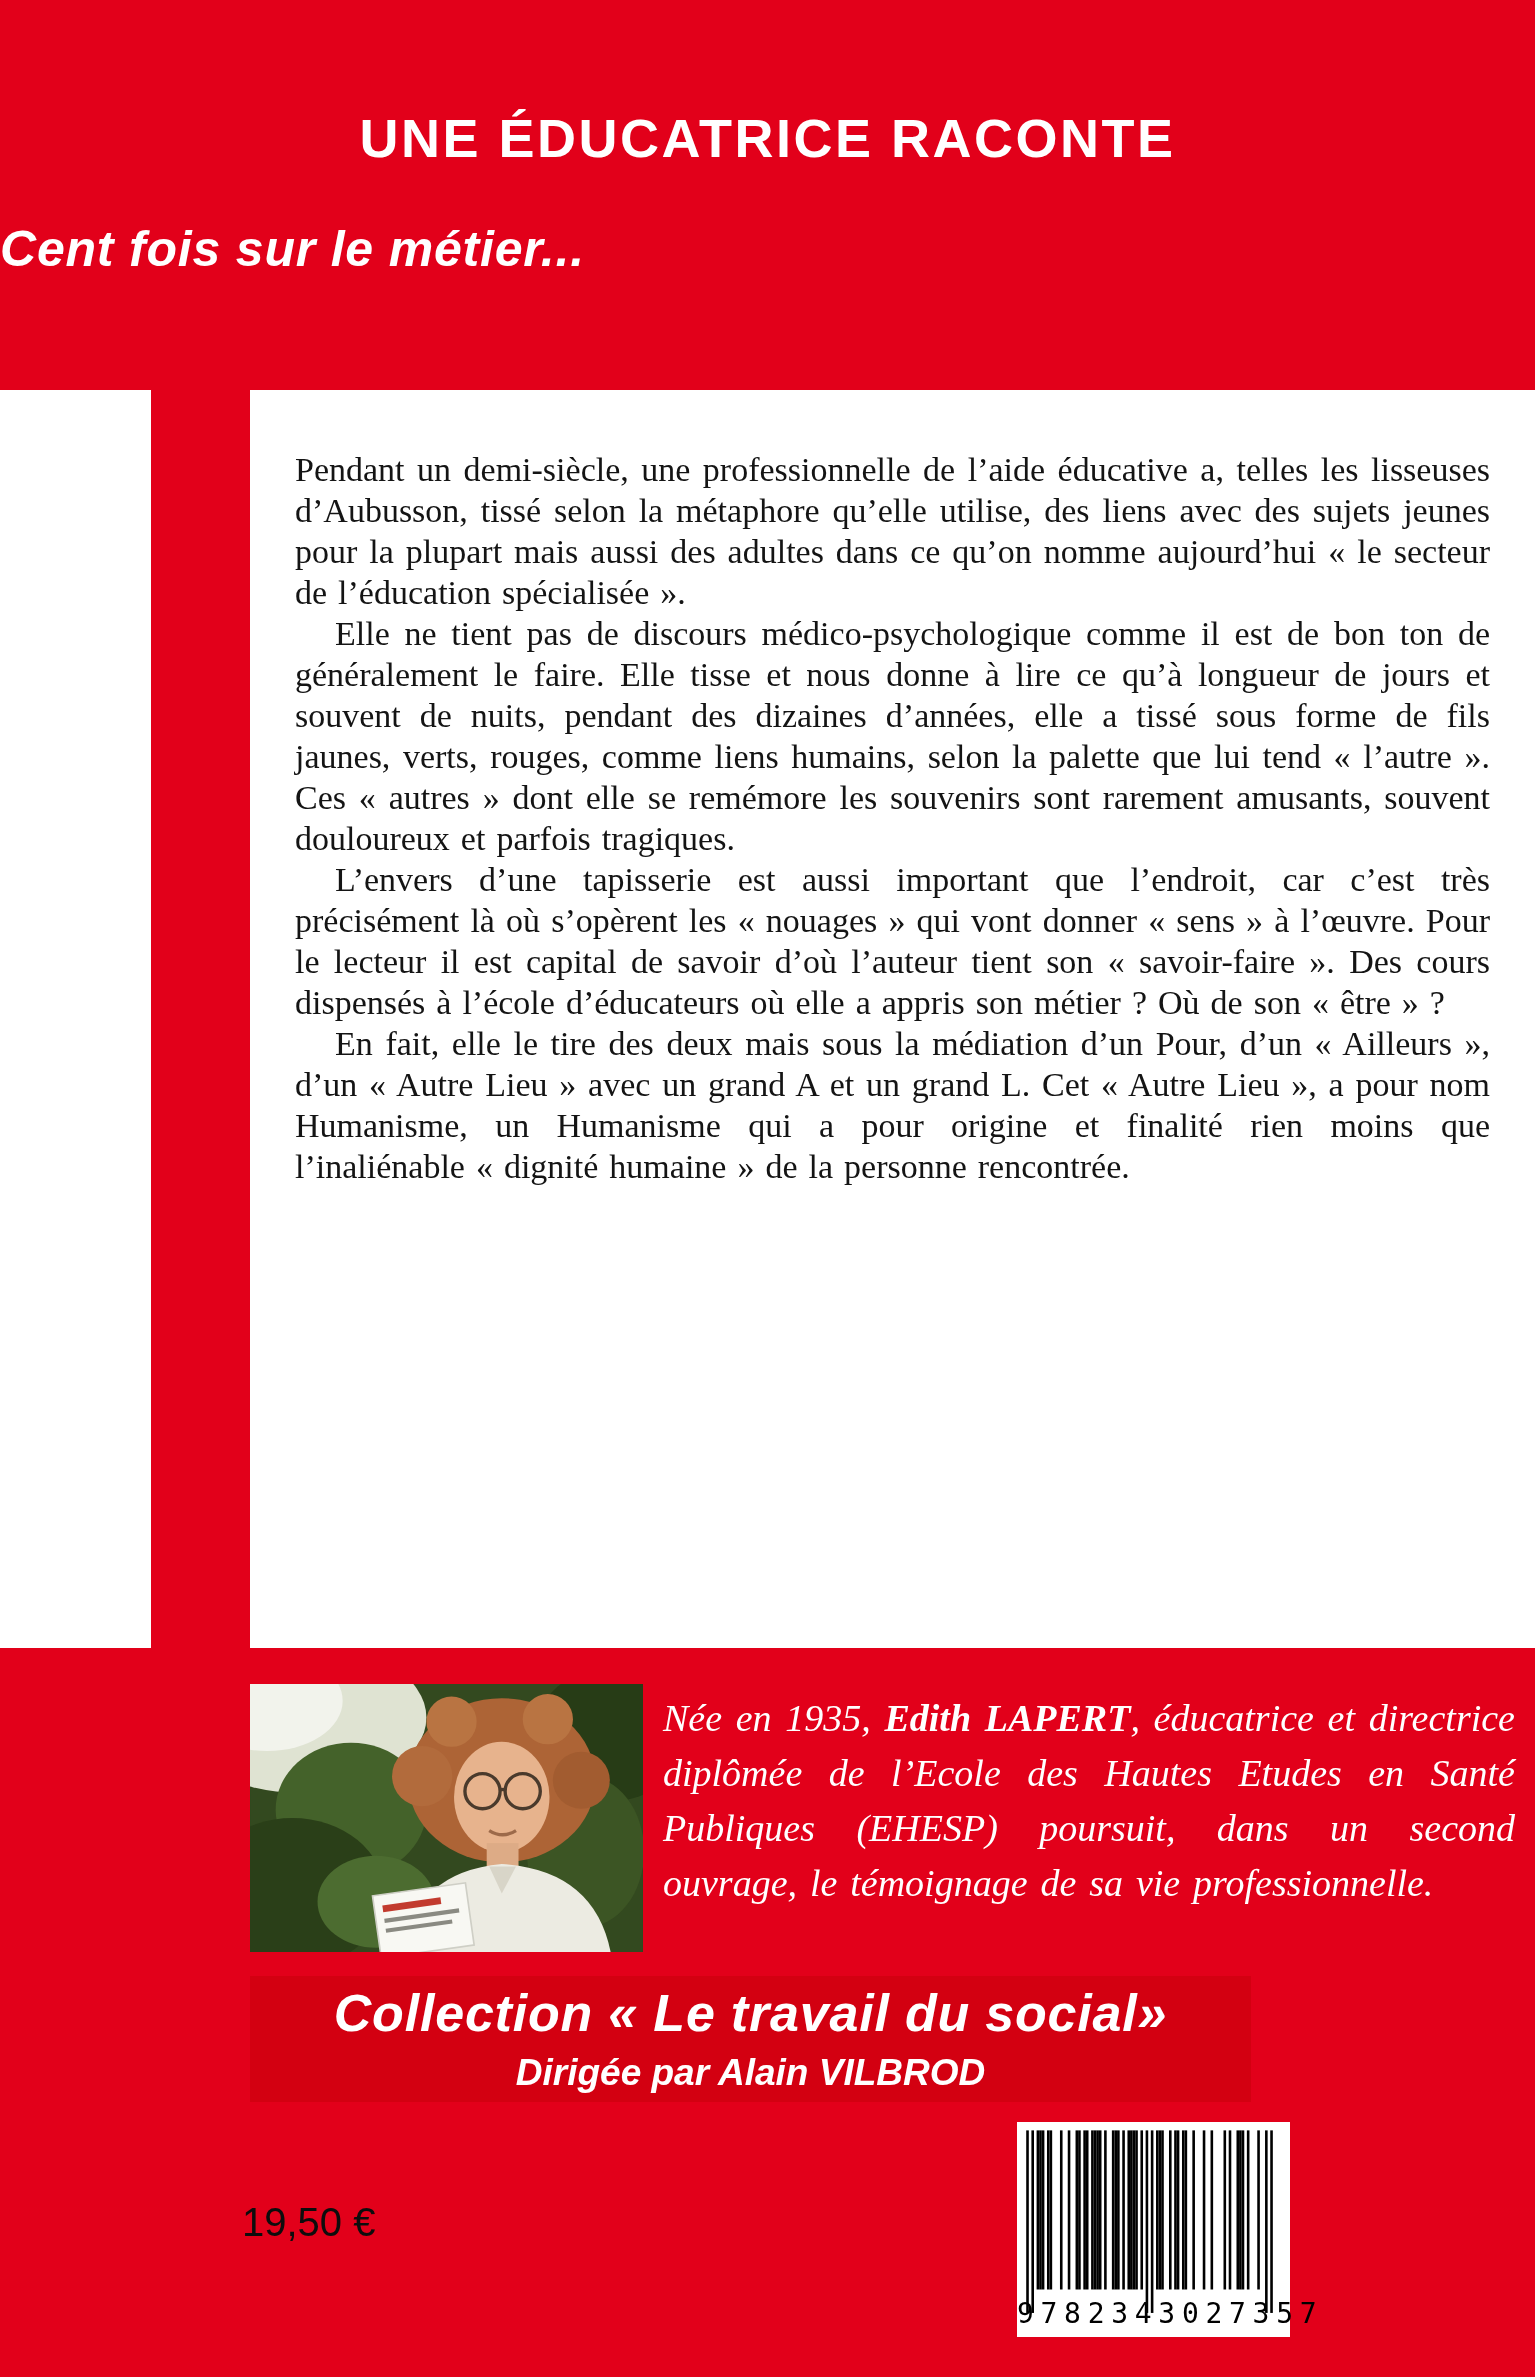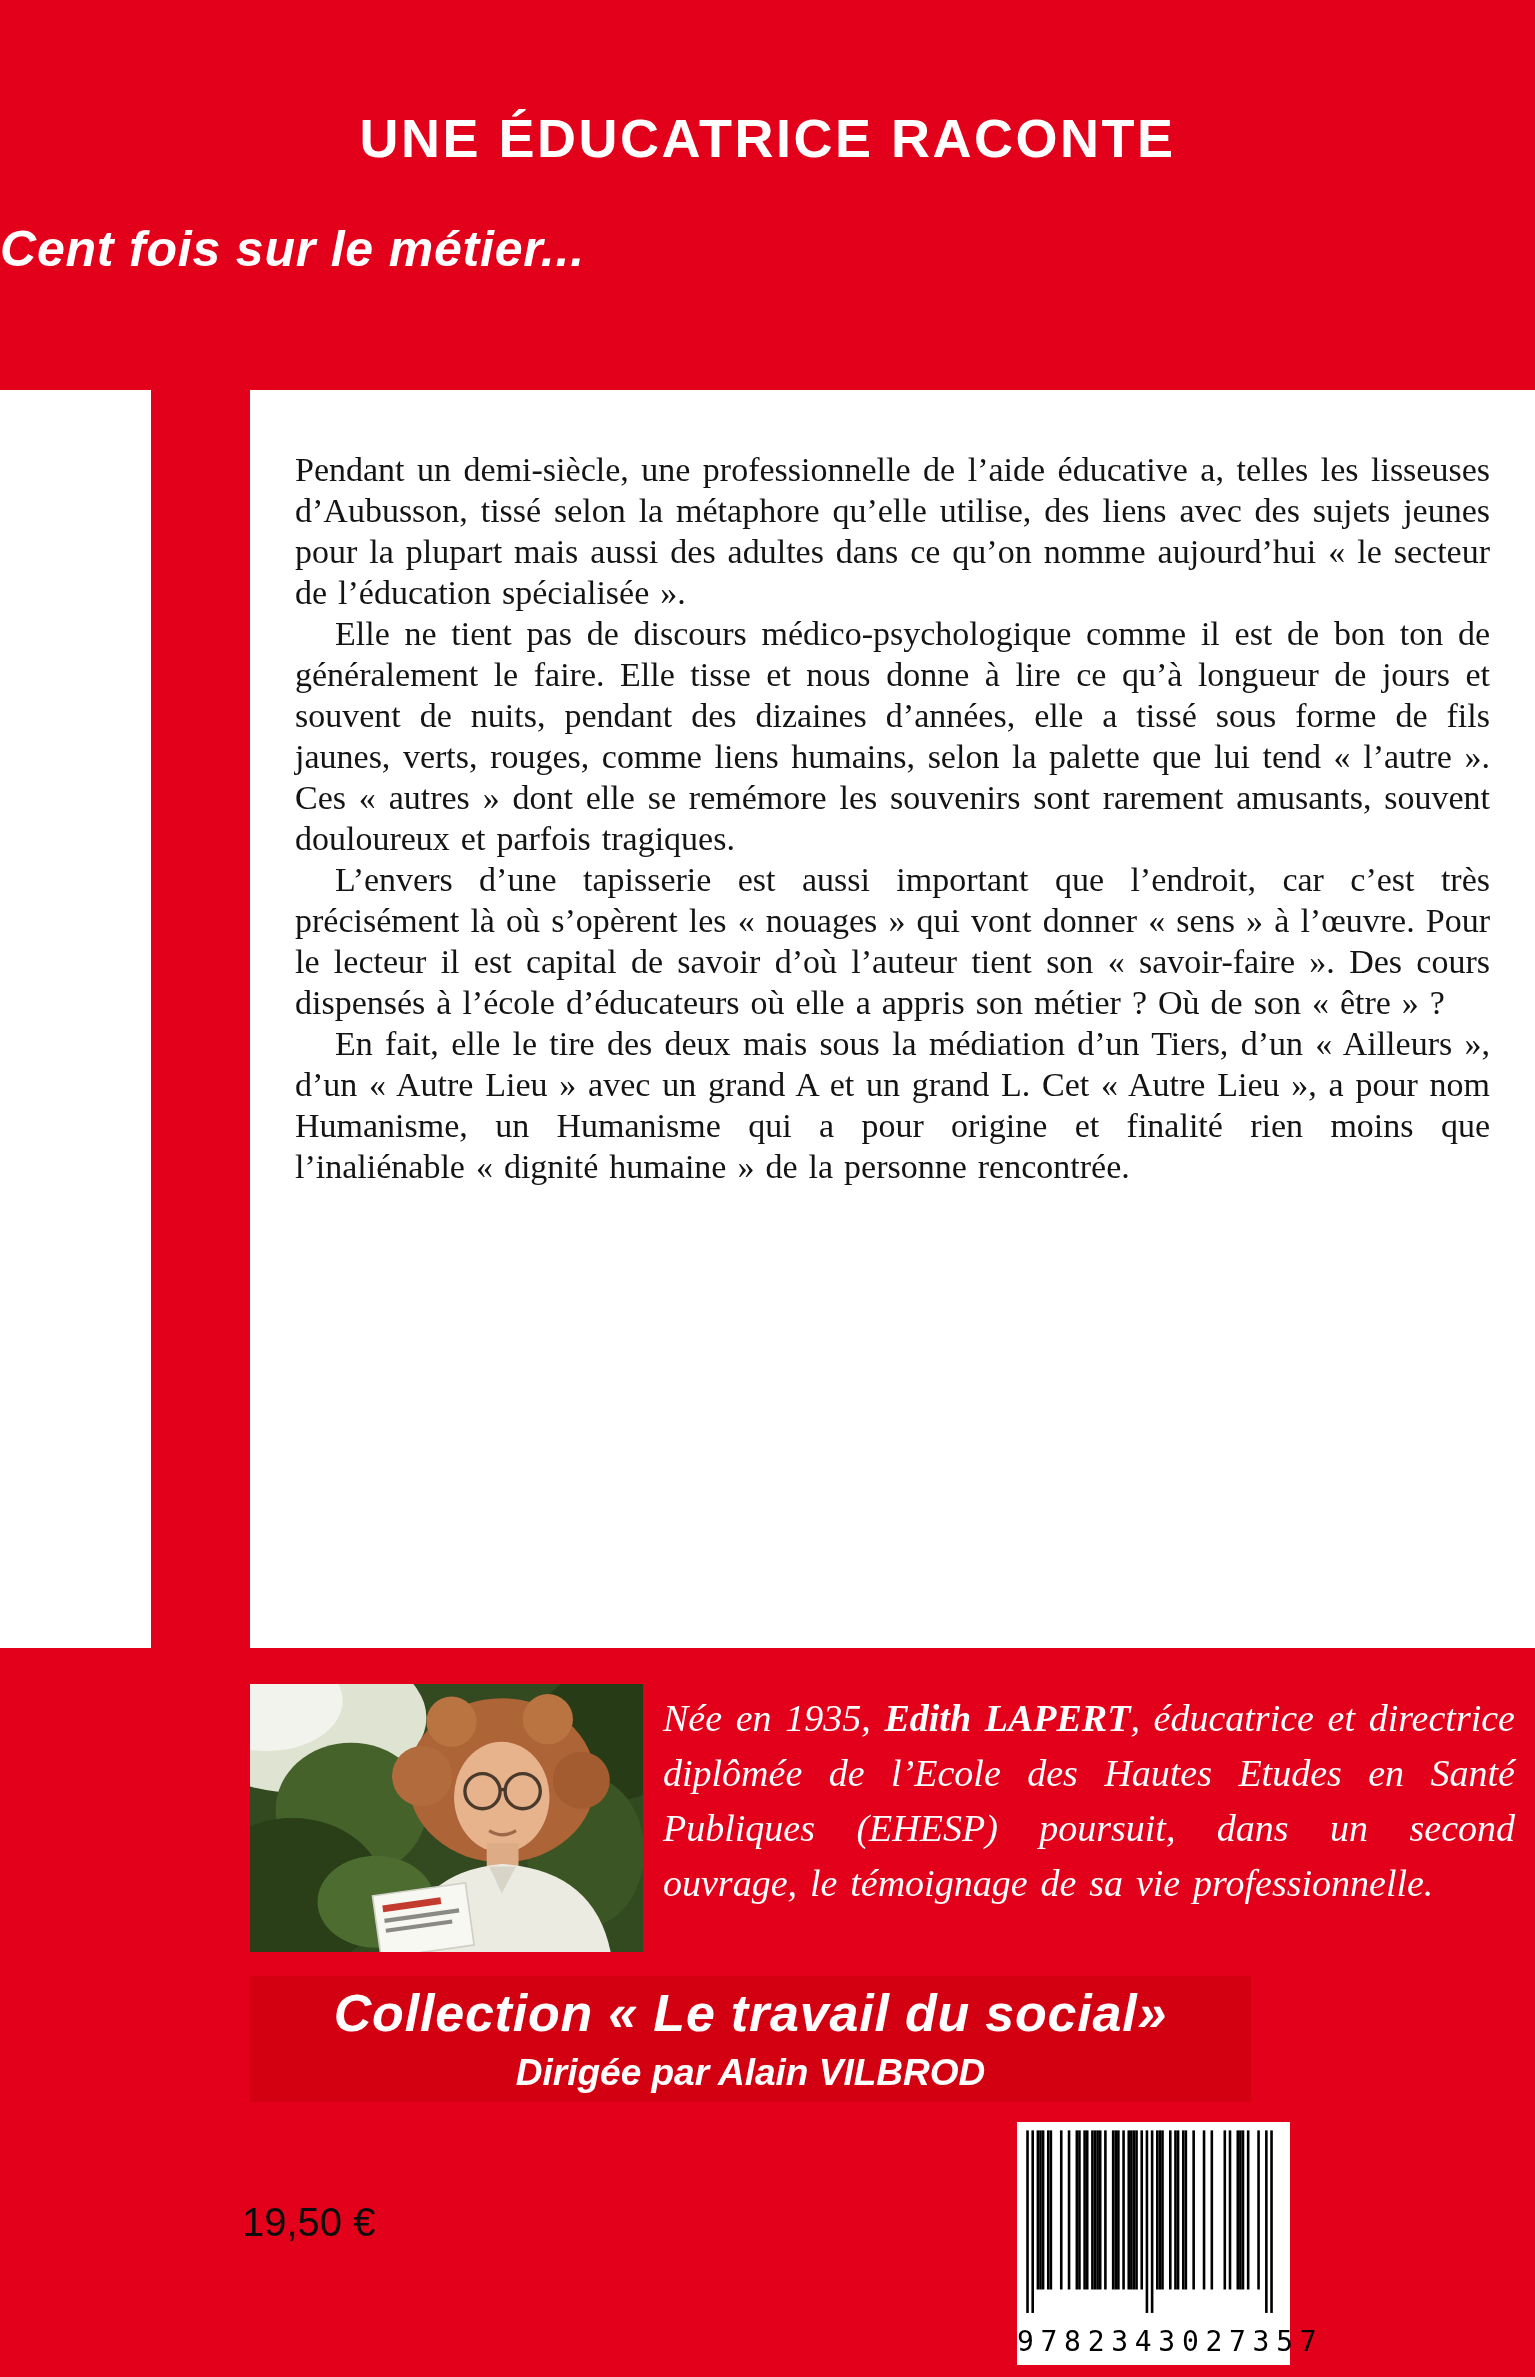--- a/index.html
+++ b/index.html
@@ -67,21 +67,21 @@
     position:absolute;left:242px;top:2200px;
     font-family:"Liberation Sans", sans-serif;
     font-size:40px;color:#0d0d0d;
   }
   .isbn{
     position:absolute;left:242px;top:2253px;
     font-family:"Liberation Sans", sans-serif;
     font-size:34px;color:#0d0d0d;
   }
   .barcode-box{
-    position:absolute;left:1017px;top:2122px;width:273px;height:243px;
+    position:absolute;left:1017px;top:2122px;width:273px;height:215px;
     background:#ffffff;
   }
   .barcode-bars{position:absolute;top:0;left:0;}
   .barcode-digits{
     position:absolute;bottom:6.7px;left:0;width:100%;
     text-align:center;
     font-family:"DejaVu Sans Mono", monospace;
     font-size:28px;letter-spacing:6.7px;color:#000;
     white-space:nowrap;
   }
@@ -95,21 +95,21 @@
   <div class="header-subtitle">Cent fois sur le métier...</div>
 
   <div class="white-panel">
     <div class="red-stripe"></div>
   </div>
 
   <div class="synopsis">
     <p>Pendant un demi-siècle, une professionnelle de l’aide éducative a, telles les lisseuses d’Aubusson, tissé selon la métaphore qu’elle utilise, des liens avec des sujets jeunes pour la plupart mais aussi des adultes dans ce qu’on nomme aujourd’hui « le secteur de l’éducation spécialisée ».</p>
     <p>Elle ne tient pas de discours médico-psychologique comme il est de bon ton de généralement le faire. Elle tisse et nous donne à lire ce qu’à longueur de jours et souvent de nuits, pendant des dizaines d’années, elle a tissé sous forme de fils jaunes, verts, rouges, comme liens humains, selon la palette que lui tend « l’autre ». Ces « autres » dont elle se remémore les souvenirs sont rarement amusants, souvent douloureux et parfois tragiques.</p>
     <p>L’envers d’une tapisserie est aussi important que l’endroit, car c’est très précisément là où s’opèrent les « nouages » qui vont donner « sens » à l’œuvre. Pour le lecteur il est capital de savoir d’où l’auteur tient son « savoir-faire ». Des cours dispensés à l’école d’éducateurs où elle a appris son métier ? Où de son « être » ?</p>
-    <p>En fait, elle le tire des deux mais sous la médiation d’un Tiers, d’un « Ailleurs », d’un « Autre Lieu » avec un grand A et un grand L. Cet « Autre Lieu », a pour nom Humanisme, un Humanisme qui a pour origine et finalité rien moins que l’inaliénable « dignité humaine » de la personne rencontrée.</p>
+    <p>En fait, elle le tire des deux mais sous la médiation d’un Pour, d’un « Ailleurs », d’un « Autre Lieu » avec un grand A et un grand L. Cet « Autre Lieu », a pour nom Humanisme, un Humanisme qui a pour origine et finalité rien moins que l’inaliénable « dignité humaine » de la personne rencontrée.</p>
   </div>
 
   <div class="photo">
     <svg width="393" height="268" viewBox="0 0 468 320">
       <rect x="0" y="0" width="468" height="320" fill="#33491f"></rect>
       <ellipse cx="60" cy="40" rx="150" ry="90" fill="#dfe3d2"></ellipse>
       <ellipse cx="20" cy="20" rx="90" ry="60" fill="#f2f3ec"></ellipse>
       <ellipse cx="120" cy="150" rx="90" ry="80" fill="#44622a"></ellipse>
       <ellipse cx="50" cy="250" rx="110" ry="90" fill="#2a3f18"></ellipse>
       <ellipse cx="150" cy="260" rx="70" ry="55" fill="#4c6c30"></ellipse>

